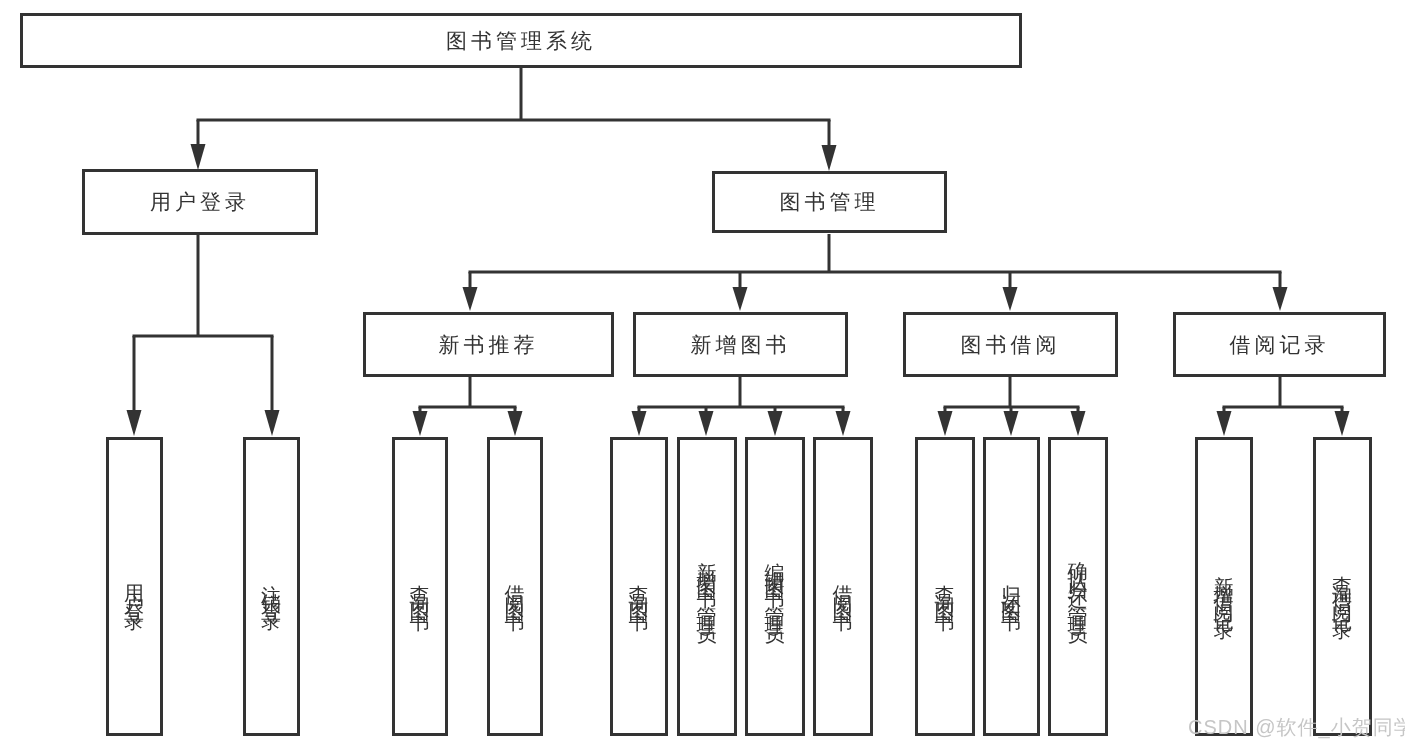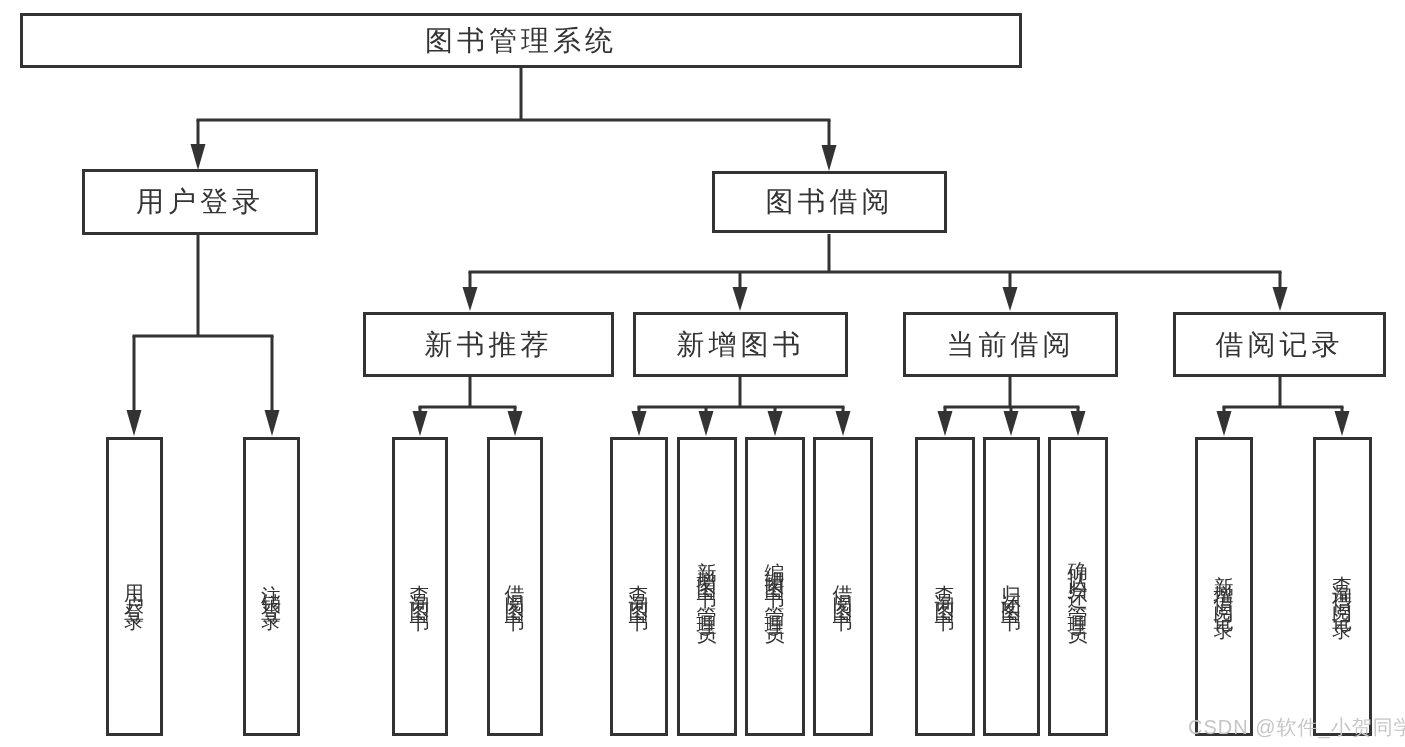--- a/index.html
+++ b/index.html
@@ -12,21 +12,21 @@
   }
   svg.connectors { position:absolute; left:0; top:0; z-index:1; }
   svg.connectors line { stroke:var(--line); stroke-width:3; }
   svg.connectors polygon { fill:var(--line); stroke:none; }
   .node {
     position:absolute; box-sizing:border-box; z-index:2;
     border:3px solid var(--line); background:#ffffff;
     display:flex; align-items:center; justify-content:center;
     color:var(--text);
   }
-  .h { font-size:28px; letter-spacing:4px; white-space:nowrap; }
+  .h { font-size:21px; letter-spacing:4px; white-space:nowrap; }
   .v {
     writing-mode:vertical-rl; text-orientation:mixed;
     font-size:20px; letter-spacing:9px; line-height:1;
   }
   .watermark {
     position:absolute; z-index:3; left:1188px; top:714px;
     font-size:20px; letter-spacing:1px; color:var(--wm); white-space:nowrap;
   }
 </style>
 </head>
@@ -111,31 +111,31 @@
   </svg>
 
   <div class="node h" style="left:20px; top:13px; width:1002px; height:55px;">
     <span>图书管理系统</span>
   </div>
 
   <div class="node h" style="left:82px; top:169px; width:236px; height:66px;">
     <span>用户登录</span>
   </div>
   <div class="node h" style="left:712px; top:171px; width:235px; height:62px;">
-    <span>图书借阅</span>
+    <span>图书管理</span>
   </div>
 
   <div class="node h" style="left:363px; top:312px; width:251px; height:65px;">
     <span>新书推荐</span>
   </div>
   <div class="node h" style="left:633px; top:312px; width:215px; height:65px;">
     <span>新增图书</span>
   </div>
   <div class="node h" style="left:903px; top:312px; width:215px; height:65px;">
-    <span>当前借阅</span>
+    <span>图书借阅</span>
   </div>
   <div class="node h" style="left:1173px; top:312px; width:213px; height:65px;">
     <span>借阅记录</span>
   </div>
 
   <div class="node v" style="left:106px; top:437px; width:57px; height:299px;">
     <span>用户登录</span>
   </div>
   <div class="node v" style="left:243px; top:437px; width:57px; height:299px;">
     <span>注销登录</span>

